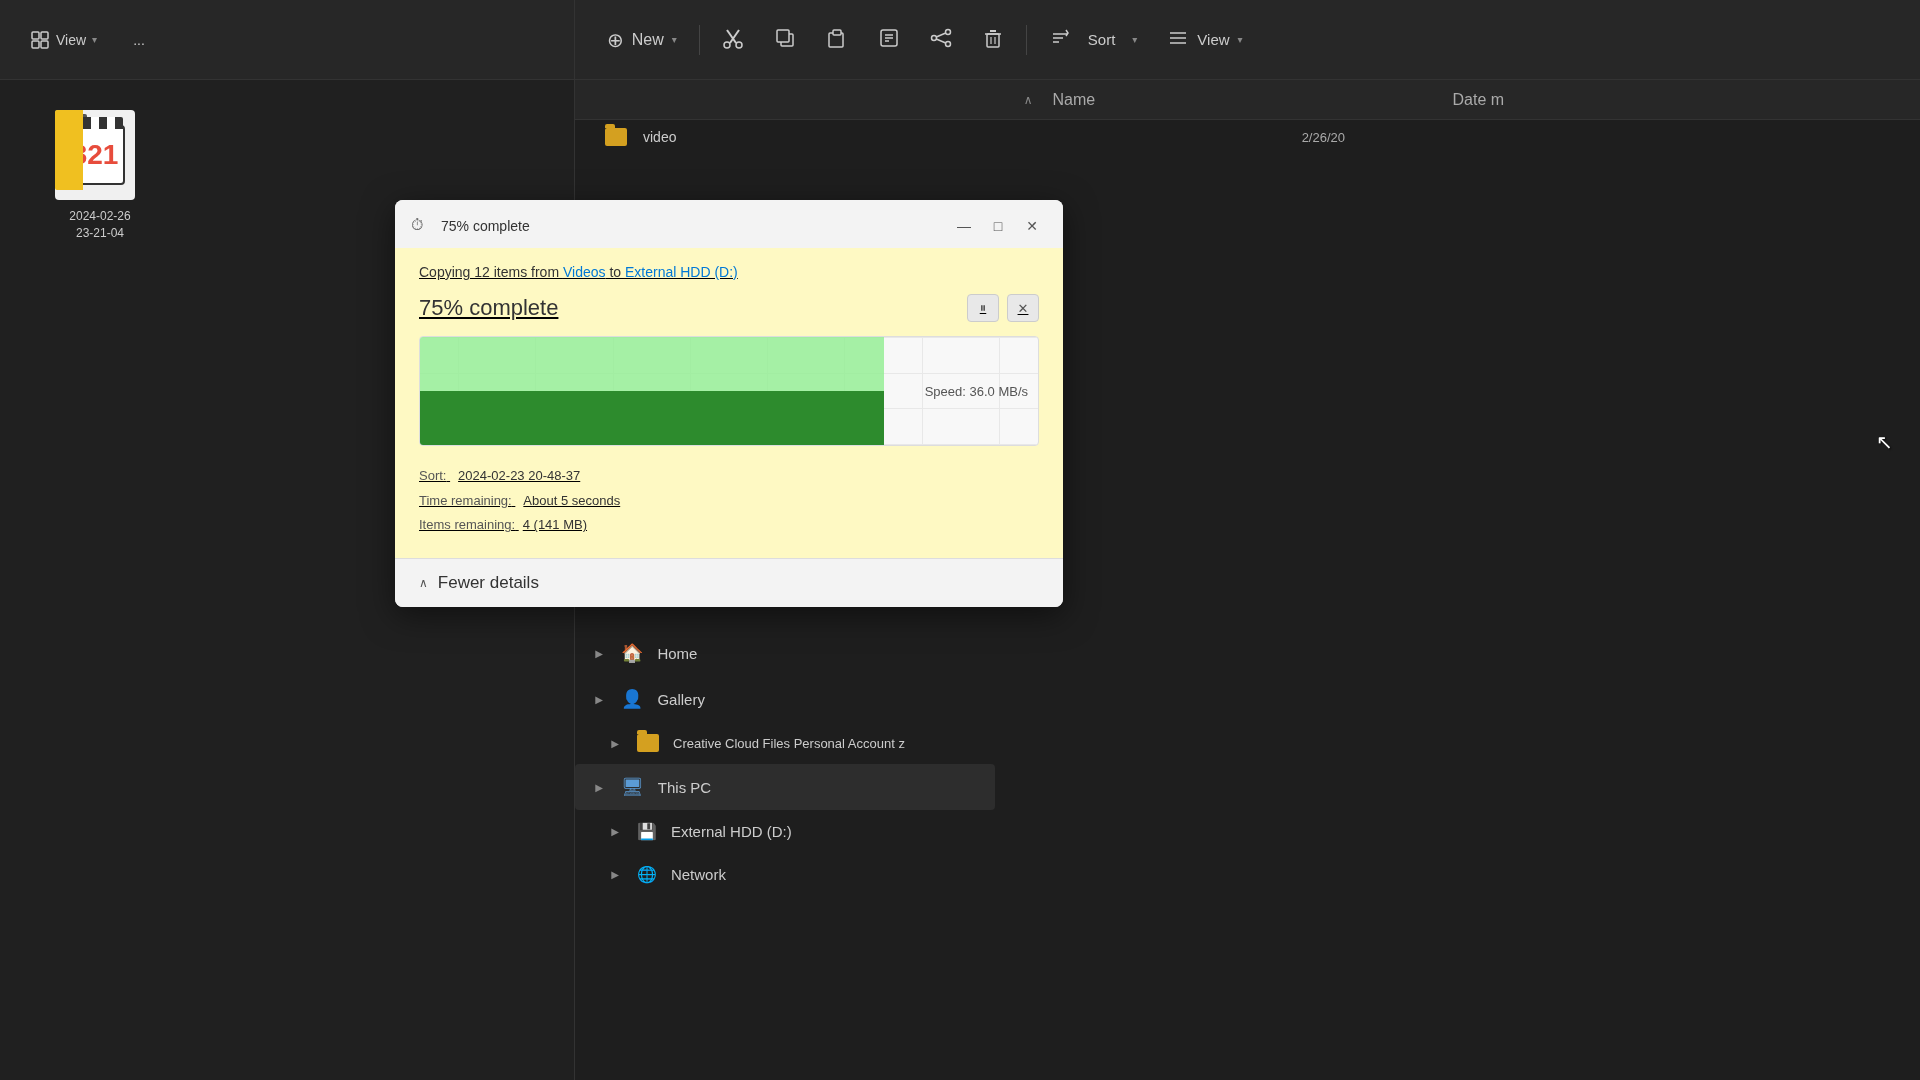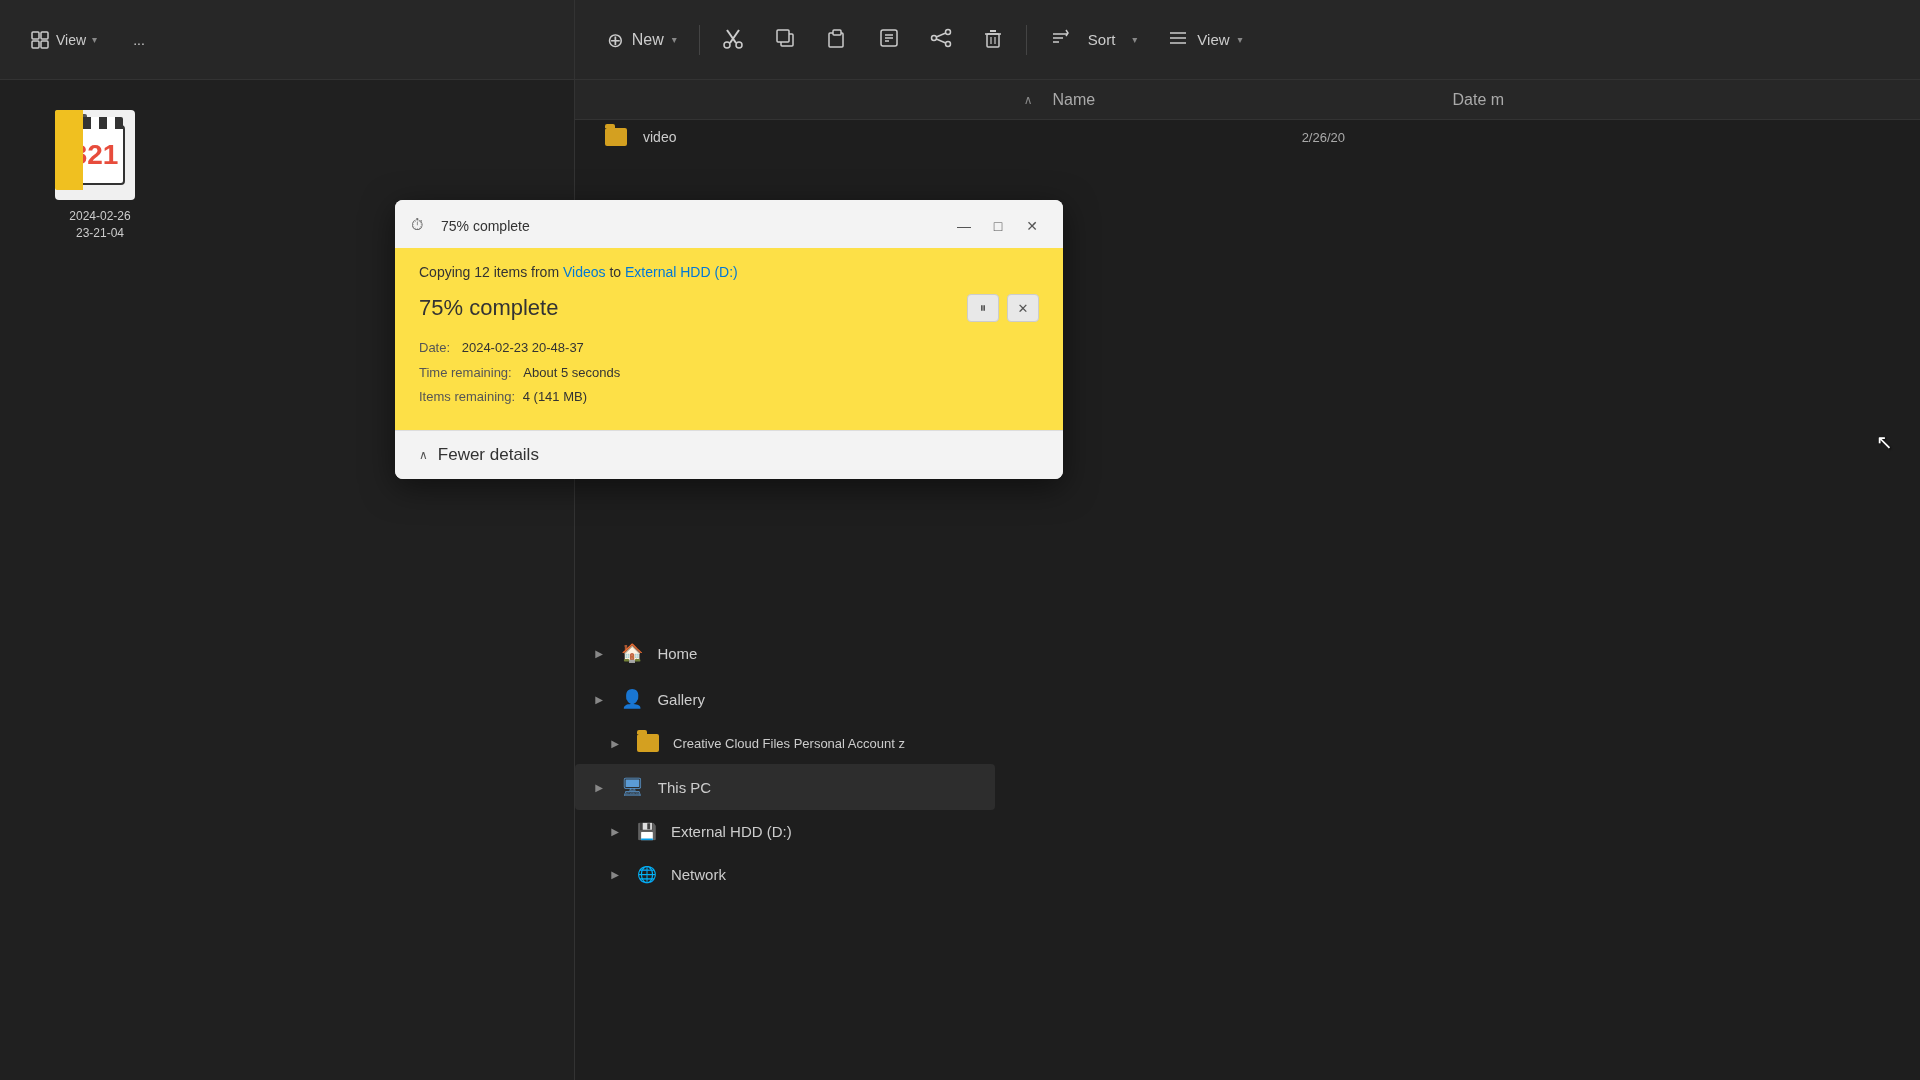--- a/index.html
+++ b/index.html
@@ -267,21 +267,22 @@
       color: #555;
       font-size: 14px;
       border-radius: 4px;
       display: flex;
       align-items: center;
       justify-content: center;
     }
 
     .dialog-body {
       padding: 16px 24px 20px;
-      background: #fde047;
+      background: #fef9c3;
+      text-decoration: underline;
     }
 
     .copy-description {
       font-size: 14px;
       color: #333;
       margin-bottom: 14px;
     }
 
     .copy-description a {
       color: #0078d7;
@@ -715,24 +716,52 @@
       <div class="copy-controls">
         <button class="copy-ctrl-btn">
           <span>⏸</span>
         </button>
         <button class="copy-ctrl-btn">
           <span>✕</span>
         </button>
       </div>
     </div>
 
+    <div class="progress-container">
+      <div class="progress-chart">
+
+        <div class="v-grid">
+          <div class="v-grid-line"></div>
+          <div class="v-grid-line"></div>
+          <div class="v-grid-line"></div>
+          <div class="v-grid-line"></div>
+          <div class="v-grid-line"></div>
+          <div class="v-grid-line"></div>
+          <div class="v-grid-line"></div>
+          <div class="v-grid-line"></div>
+        </div>
+
+        <div class="grid-lines">
+          <div class="grid-line"></div>
+          <div class="grid-line"></div>
+          <div class="grid-line"></div>
+          <div class="grid-line"></div>
+        </div>
+
+        <div class="progress-light"></div>
+
+        <div class="progress-dark"></div>
+
+        <span class="speed-label">Speed: 36.0 MB/s</span>
+      </div>
+    </div>
 
     <div class="copy-details">
       <div>
-        <span class="detail-label">Date:</span>
+        <span class="detail-label">Sort:</span>
         <span style="margin-left:8px;">2024-02-23 20-48-37</span>
       </div>
       <div>
         <span class="detail-label">Time remaining:</span>
         <span style="margin-left:8px;">About 5 seconds</span>
       </div>
       <div>
         <span class="detail-label">Items remaining:</span>
         <span style="margin-left:4px;">4 (141 MB)</span>
       </div>

